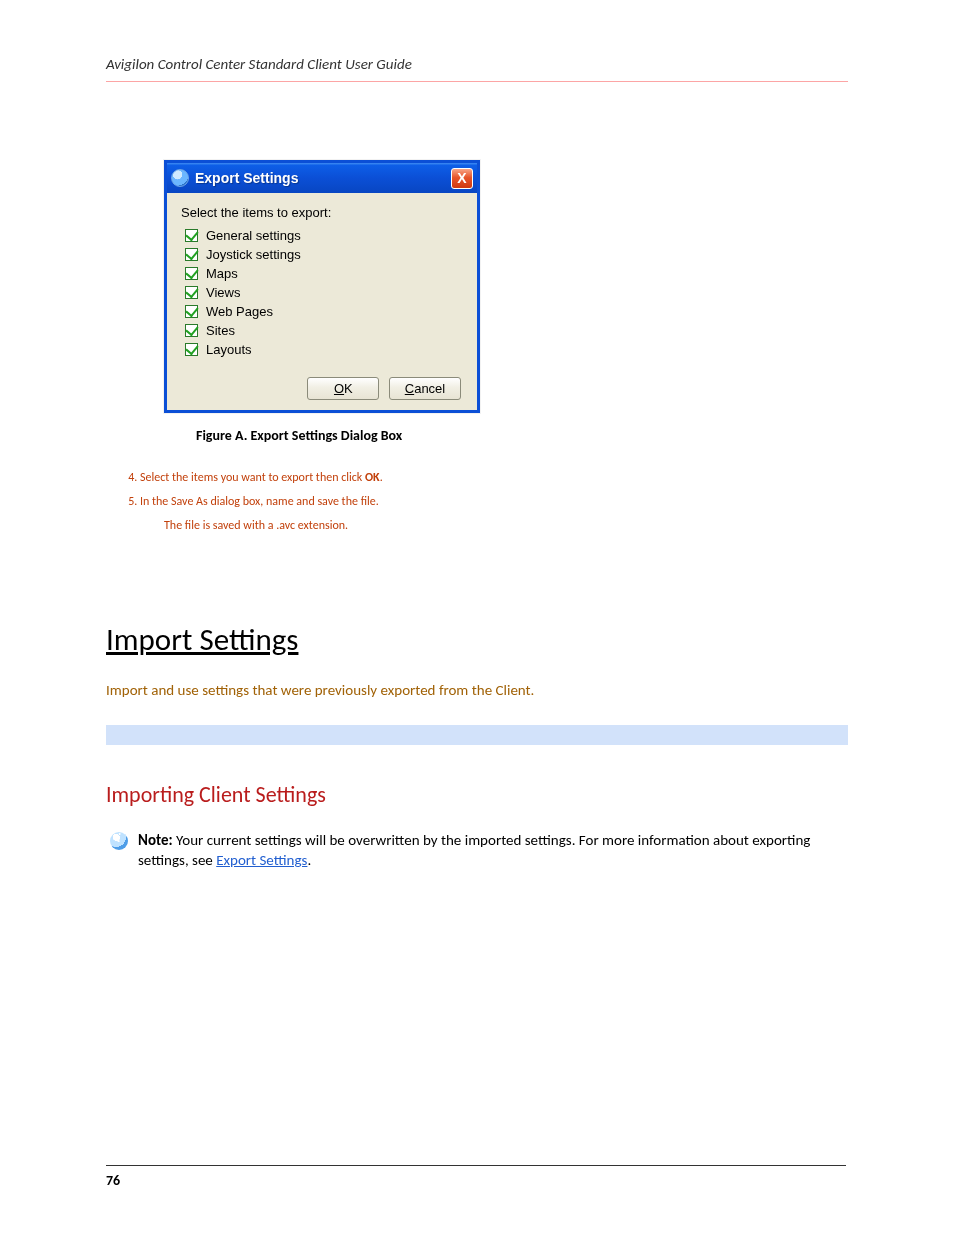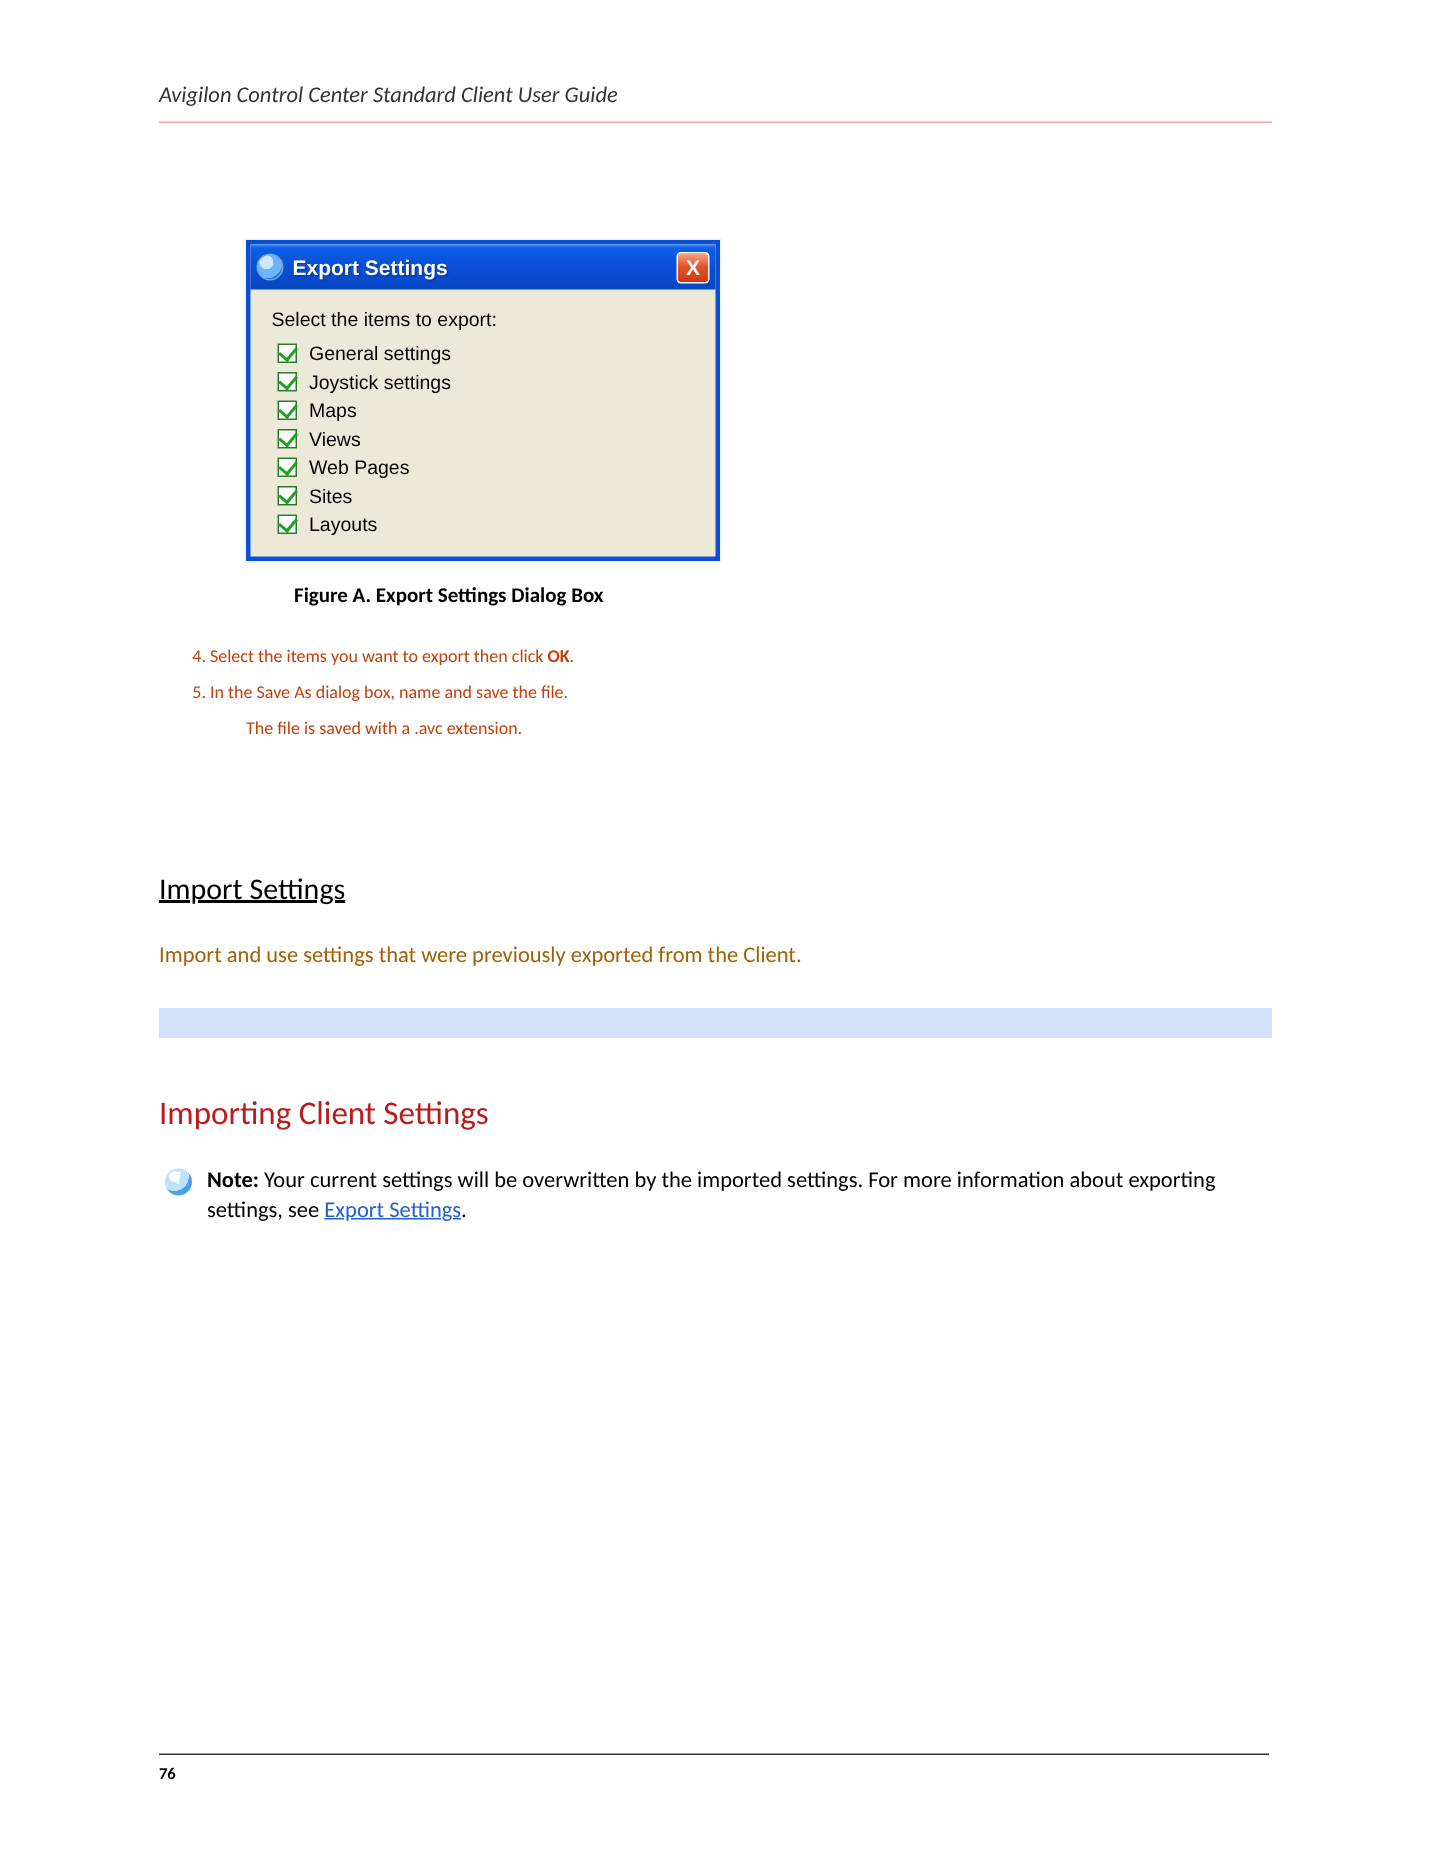--- a/index.html
+++ b/index.html
@@ -141,21 +141,21 @@
     color: #c2410c;
   }
   ol.steps {
     margin: 26px 0 0 34px;
     padding: 0;
   }
   ol.steps li {
     margin-bottom: 10px;
   }
   .h1 {
-    font-size: 20px;
+    font-size: 31px;
     color: #000;
     text-decoration: underline;
     margin-top: 88px;
   }
   .body-text {
     font-size: 15px;
     color: #a16207;
     margin-top: 22px;
     line-height: 1.4;
   }
@@ -196,21 +196,21 @@
   .note-text { font-size: 15px; line-height: 1.35; }
   .note-label { font-weight: bold; }
   .linkish { color: #225fd0; text-decoration: underline; }
   .page-footer {
     position: absolute;
     left: 106px;
     right: 108px;
     bottom: 46px;
     border-top: 1px solid #333;
     padding-top: 6px;
-    font-size: 11px;
+    font-size: 14px;
     font-weight: bold;
   }
 </style>
 </head>
 <body>
 
 <div class="page">
   <div class="running-header">Avigilon Control Center Standard Client User Guide</div>
 
   <div class="figure-wrap">
@@ -245,20 +245,24 @@
         </div>
         <div class="xp-check-row">
           <span class="xp-checkbox"></span>
           <span>Sites</span>
         </div>
         <div class="xp-check-row">
           <span class="xp-checkbox"></span>
           <span>Layouts</span>
         </div>
 
+        <div class="xp-button-row">
+          <span class="xp-button"><span class="xp-mnemonic">O</span><span>K</span></span>
+          <span class="xp-button"><span class="xp-mnemonic">C</span><span>ancel</span></span>
+        </div>
       </div>
     </div>
 
     <div class="caption">Figure A.   Export Settings Dialog Box</div>
   </div>
 
   <ol class="steps" start="4">
     <li class="step-text" value="4">
       <span>Select the items you want to export then click </span><b>OK</b><span>.</span>
     </li>

